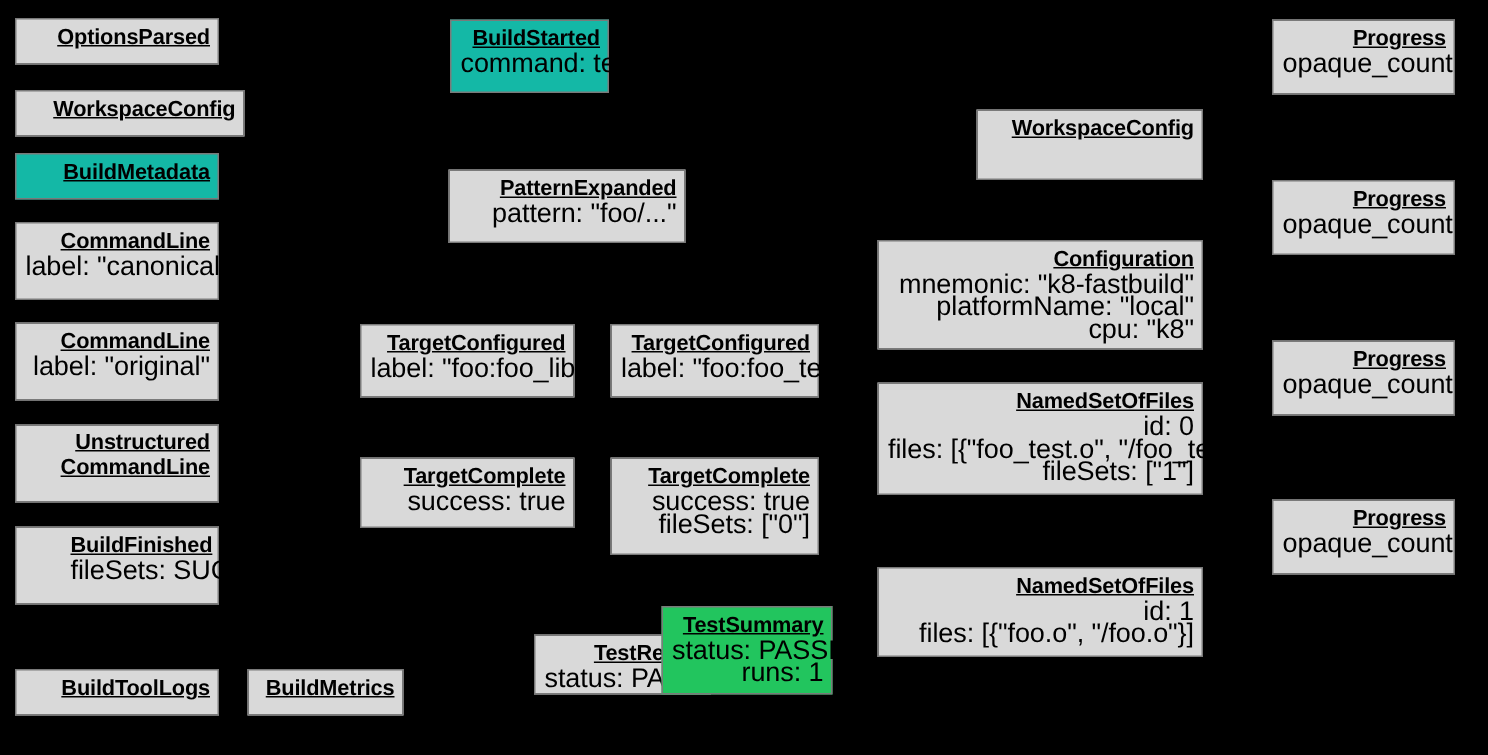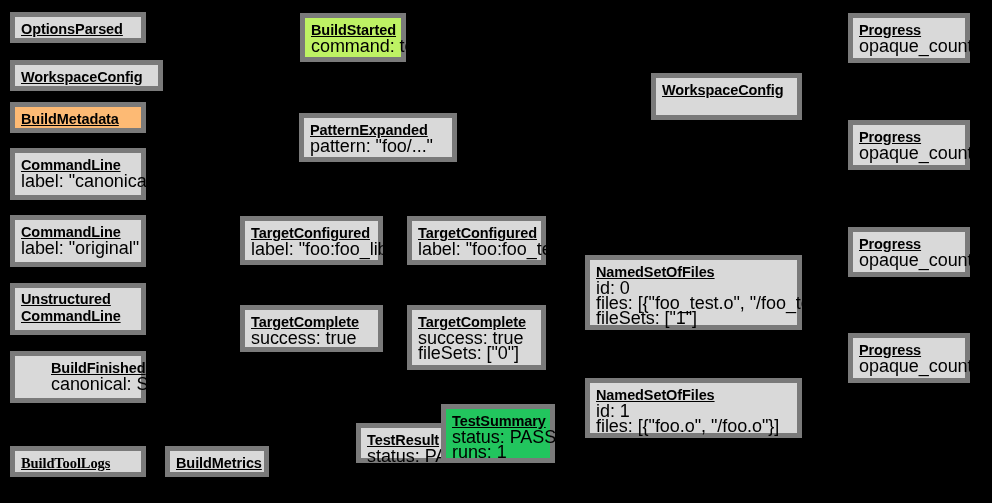--- a/index.html
+++ b/index.html
@@ -14,23 +14,24 @@
     position: relative;
     width: 992px;
     height: 503px;
     background: #000000;
     overflow: hidden;
   }
   .node {
     position: absolute;
     box-sizing: border-box;
     background: #d9d9d9;
-    border: 5px solid #6d28d9;
+    border: 1px solid #6d28d9;
     padding: 3px 5px 4px 6px;
     color: #000000;
+    text-align: right;
   }
   .node-title {
     display: inline-block;
     font-size: 14.5px;
     font-weight: bold;
     line-height: 17px;
     text-decoration: underline;
     white-space: pre;
     letter-spacing: -0.1px;
   }
@@ -47,46 +48,46 @@
 </head>
 <body>
 
 <div id="canvas" style="background: rgb(0, 0, 0);">
     <div class="node" style="left: 10px; top: 12px; width: 136px; height: 31px; background: rgb(217, 217, 217); border-color: rgb(122, 122, 122); color: rgb(0, 0, 0);">
       <div><span class="node-title">OptionsParsed</span></div>
     </div>
     <div class="node" style="left: 10px; top: 60px; width: 153px; height: 31px; background: rgb(217, 217, 217); border-color: rgb(122, 122, 122); color: rgb(0, 0, 0);">
       <div><span class="node-title">WorkspaceConfig</span></div>
     </div>
-    <div class="node" style="left: 10px; top: 102px; width: 136px; height: 31px; background: #fdba74; border-color: rgb(122, 122, 122); color: rgb(0, 0, 0);">
+    <div class="node" style="left: 10px; top: 102px; width: 136px; height: 31px; background: #14b8a6; border-color: rgb(122, 122, 122); color: rgb(0, 0, 0);">
       <div><span class="node-title">BuildMetadata</span></div>
     </div>
     <div class="node" style="left: 10px; top: 148px; width: 136px; height: 52px; background: rgb(217, 217, 217); border-color: rgb(122, 122, 122); color: rgb(0, 0, 0);">
       <div><span class="node-title">CommandLine</span></div>
       <div class="node-field">label: "canonical"</div>
     </div>
     <div class="node" style="left: 10px; top: 215px; width: 136px; height: 52px; background: rgb(217, 217, 217); border-color: rgb(122, 122, 122); color: rgb(0, 0, 0);">
       <div><span class="node-title">CommandLine</span></div>
       <div class="node-field">label: "original"</div>
     </div>
     <div class="node" style="left: 10px; top: 283px; width: 136px; height: 52px; background: rgb(217, 217, 217); border-color: rgb(122, 122, 122); color: rgb(0, 0, 0);">
       <div><span class="node-title two-line">Unstructured
 CommandLine</span></div>
     </div>
     <div class="node" style="left: 10px; top: 351px; width: 136px; height: 52px; background: rgb(217, 217, 217); border-color: rgb(122, 122, 122); color: rgb(0, 0, 0); padding-left: 36px;">
       <div><span class="node-title">BuildFinished</span></div>
-      <div class="node-field">canonical: SUCCESS</div>
+      <div class="node-field">fileSets: SUCCESS</div>
     </div>
-    <div class="node" style="left: 10px; top: 446px; width: 136px; height: 31px; background: rgb(217, 217, 217); border-color: rgb(122, 122, 122); color: rgb(0, 0, 0); font-family: Liberation Serif, serif;">
+    <div class="node" style="left: 10px; top: 446px; width: 136px; height: 31px; background: rgb(217, 217, 217); border-color: rgb(122, 122, 122); color: rgb(0, 0, 0);">
       <div><span class="node-title">BuildToolLogs</span></div>
     </div>
     <div class="node" style="left: 165px; top: 446px; width: 104px; height: 31px; background: rgb(217, 217, 217); border-color: rgb(122, 122, 122); color: rgb(0, 0, 0);">
       <div><span class="node-title">BuildMetrics</span></div>
     </div>
-    <div class="node" style="left: 300px; top: 13px; width: 106px; height: 49px; background: #bef264; border-color: rgb(122, 122, 122); color: rgb(0, 0, 0);">
+    <div class="node" style="left: 300px; top: 13px; width: 106px; height: 49px; background: #14b8a6; border-color: rgb(122, 122, 122); color: rgb(0, 0, 0);">
       <div><span class="node-title">BuildStarted</span></div>
       <div class="node-field">command: test</div>
     </div>
     <div class="node" style="left: 299px; top: 113px; width: 158px; height: 49px; background: rgb(217, 217, 217); border-color: rgb(122, 122, 122); color: rgb(0, 0, 0);">
       <div><span class="node-title">PatternExpanded</span></div>
       <div class="node-field">pattern: "foo/..."</div>
     </div>
     <div class="node" style="left: 240px; top: 216px; width: 143px; height: 49px; background: rgb(217, 217, 217); border-color: rgb(122, 122, 122); color: rgb(0, 0, 0);">
       <div><span class="node-title">TargetConfigured</span></div>
       <div class="node-field">label: "foo:foo_lib"</div>
@@ -109,20 +110,26 @@
       <div class="node-field">status: PASSED</div>
     </div>
     <div class="node" style="left: 441px; top: 404px; width: 114px; height: 59px; background: #22c55e; border-color: rgb(122, 122, 122); color: rgb(0, 0, 0);">
       <div><span class="node-title">TestSummary</span></div>
       <div class="node-field">status: PASSED</div>
       <div class="node-field">runs: 1</div>
     </div>
     <div class="node" style="left: 651px; top: 73px; width: 151px; height: 47px; background: rgb(217, 217, 217); border-color: rgb(122, 122, 122); color: rgb(0, 0, 0);">
       <div><span class="node-title">WorkspaceConfig</span></div>
     </div>
+    <div class="node" style="left: 585px; top: 160px; width: 217px; height: 73px; background: rgb(217, 217, 217); border-color: rgb(122, 122, 122); color: rgb(0, 0, 0);">
+      <div><span class="node-title">Configuration</span></div>
+      <div class="node-field">mnemonic: "k8-fastbuild"</div>
+      <div class="node-field">platformName: "local"</div>
+      <div class="node-field">cpu: "k8"</div>
+    </div>
     <div class="node" style="left: 585px; top: 255px; width: 217px; height: 75px; background: rgb(217, 217, 217); border-color: rgb(122, 122, 122); color: rgb(0, 0, 0);">
       <div><span class="node-title">NamedSetOfFiles</span></div>
       <div class="node-field">id: 0</div>
       <div class="node-field">files: [{"foo_test.o", "/foo_test.o"}]</div>
       <div class="node-field">fileSets: ["1"]</div>
     </div>
     <div class="node" style="left: 585px; top: 378px; width: 217px; height: 60px; background: rgb(217, 217, 217); border-color: rgb(122, 122, 122); color: rgb(0, 0, 0);">
       <div><span class="node-title">NamedSetOfFiles</span></div>
       <div class="node-field">id: 1</div>
       <div class="node-field">files: [{"foo.o", "/foo.o"}]</div>

